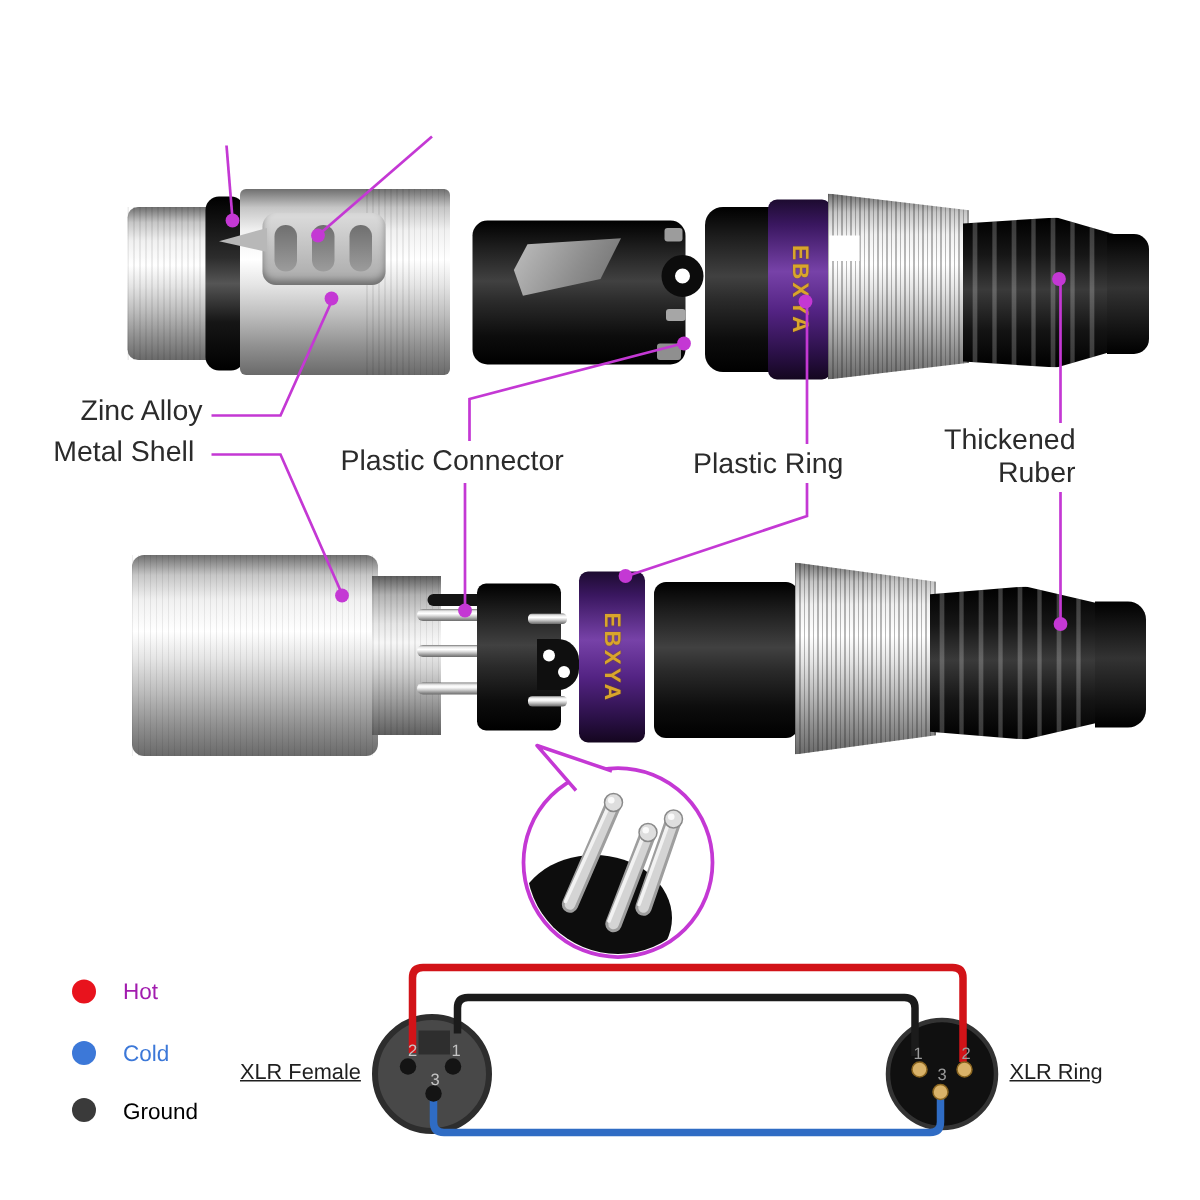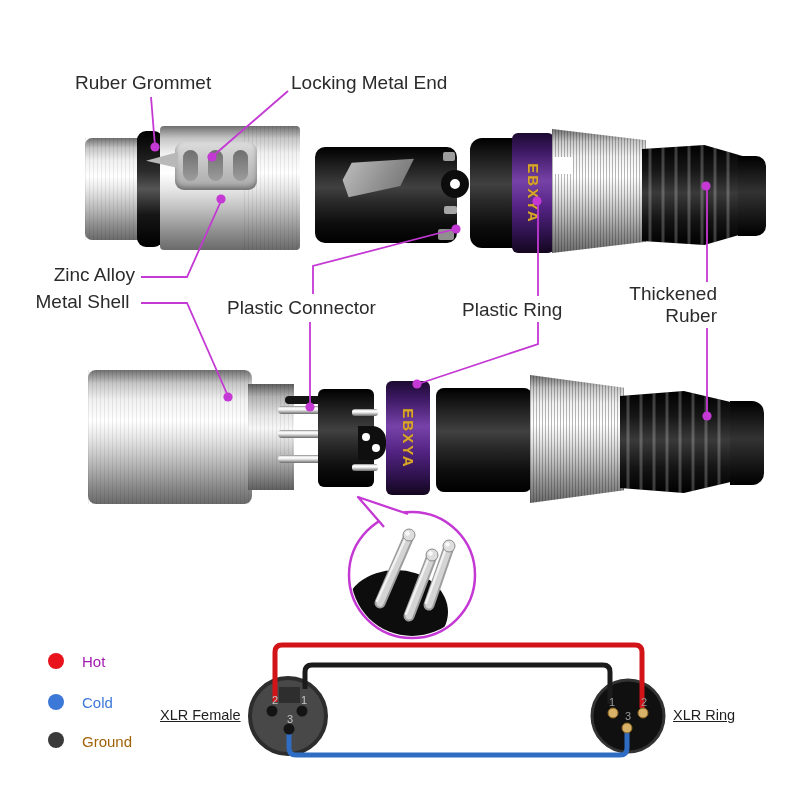--- a/index.html
+++ b/index.html
@@ -177,32 +177,30 @@
         <text x="275" y="704" fill="#c4c4c4">2</text>
         <text x="304" y="704" fill="#c4c4c4">1</text>
         <text x="290" y="723" fill="#c4c4c4">3</text>
         <text x="612" y="706" fill="#9b9b9b">1</text>
         <text x="644" y="706" fill="#9b9b9b">2</text>
         <text x="628" y="720" fill="#9b9b9b">3</text>
       </g>
     </g>
   </svg>
 
-  <div class="lbl" style="left:75px;top:72px;">Ruber Grommet</div>
-  <div class="lbl" style="left:291px;top:72px;">Locking Metal End</div>
   <div class="lbl r" style="left:30px;top:264px;width:105px;">Zinc Alloy</div>
   <div class="lbl r" style="left:30px;top:291px;width:105px;text-align:center;">Metal Shell</div>
   <div class="lbl" style="left:227px;top:297px;">Plastic Connector</div>
   <div class="lbl" style="left:462px;top:299px;">Plastic Ring</div>
   <div class="lbl r" style="left:600px;top:283px;width:117px;">Thickened</div>
   <div class="lbl r" style="left:600px;top:305px;width:117px;">Ruber</div>
 
   <div class="legend-dot" style="left:48px;top:653px;background:#e8131d;"></div>
   <div class="legend-lbl" style="left:82px;top:653px;color:#a21caf;">Hot</div>
   <div class="legend-dot" style="left:48px;top:694px;background:#3c78d8;"></div>
   <div class="legend-lbl" style="left:82px;top:694px;color:#3c78d8;">Cold</div>
   <div class="legend-dot" style="left:48px;top:732px;background:#3a3a3a;"></div>
-  <div class="legend-lbl" style="left:82px;top:733px;color:#a16207;">Ground</div>
+  <div class="legend-lbl" style="left:82px;top:733px;color:#000000;">Ground</div>
 
   <div class="xlr-lbl" style="left:160px;top:707px;">XLR Female</div>
   <div class="xlr-lbl" style="left:673px;top:707px;">XLR Ring</div>
 
 </div>
 
 </body></html>

